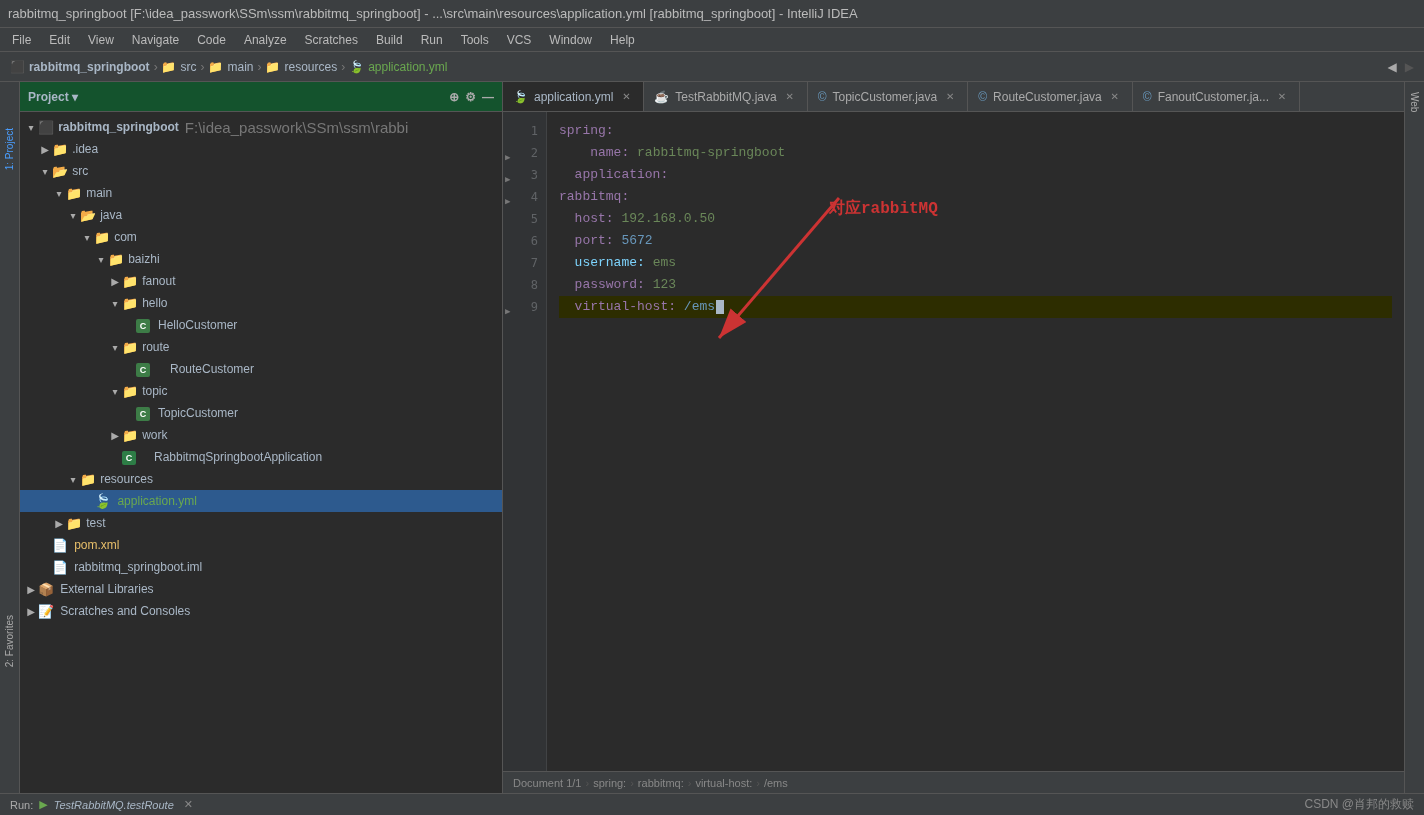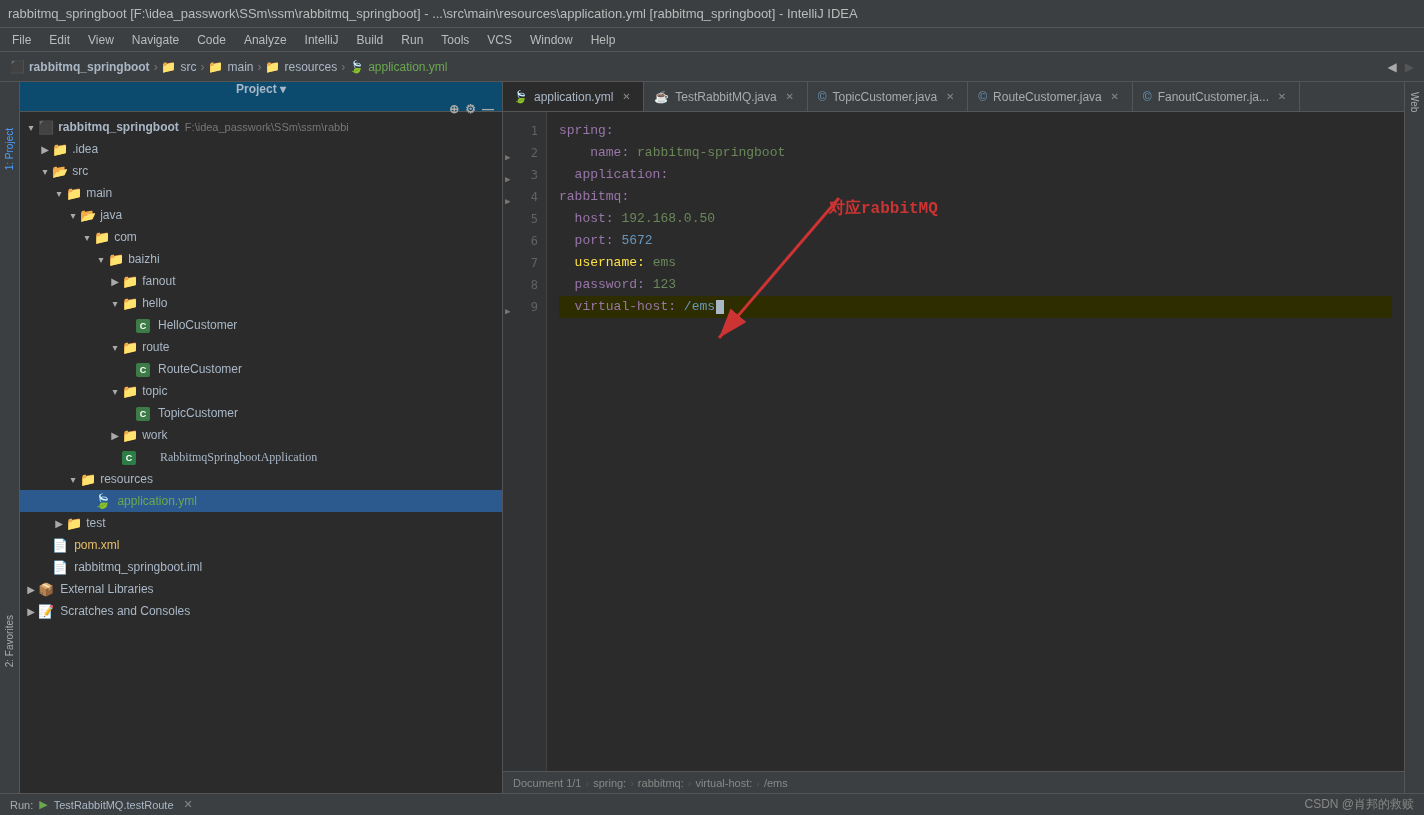--- a/index.html
+++ b/index.html
@@ -14,36 +14,36 @@
 
     
     #breadcrumb { background: #3c3f41; height: 30px; display: flex; align-items: center; padding: 0 10px; font-size: 12px; color: #a9b7c6; border-bottom: 1px solid #555; gap: 4px; }
     .breadcrumb-sep { color: #777; }
 
     
     #main { display: flex; height: calc(815px - 28px - 24px - 30px - 22px); }
 
     
     #project-panel { width: 483px; background: #2b2b2b; border-right: 1px solid #555; display: flex; flex-direction: column; position: relative; }
-    #project-header { background: #0c4a6e; height: 30px; display: flex; align-items: center; padding: 0 8px; border-bottom: 1px solid #555; gap: 6px; font-size: 12px; font-weight: bold; color: #a9b7c6; flex-direction: column; }
+    #project-header { background: #14532d; height: 30px; display: flex; align-items: center; padding: 0 8px; border-bottom: 1px solid #555; font-size: 12px; font-weight: bold; color: #a9b7c6; }
     #project-header .header-icons { margin-left: auto; display: flex; gap: 6px; color: #aaa; }
 
     #project-content { margin-left: 0; flex: 1; overflow-y: auto; padding: 4px 0; }
     #project-content::-webkit-scrollbar { width: 8px; }
     #project-content::-webkit-scrollbar-track { background: #2b2b2b; }
     #project-content::-webkit-scrollbar-thumb { background: #555; }
 
     .tree-item { display: flex; align-items: center; padding: 2px 0; cursor: pointer; height: 22px; }
     .tree-item.selected { background: #2d5a8e; }
     .tree-item .indent { display: inline-block; }
     .tree-item .arrow { width: 14px; text-align: center; font-size: 10px; color: #aaa; }
     .tree-item .icon { margin-right: 4px; font-size: 13px; }
     .tree-item .label { font-size: 12px; color: #a9b7c6; }
     .tree-item .label.green { color: #6aa84f; }
-    .tree-item .label.path { color: #777; font-size: 11px; margin-left: 6px; }
+    .tree-item .label.path { color: #777; font-size: 15px; margin-left: 6px; }
 
     
     .folder-icon { color: #d4a017; }
     .c-icon { display: inline-flex; align-items: center; justify-content: center; width: 14px; height: 14px; background: #3d7c47; color: #fff; font-size: 9px; font-weight: bold; border-radius: 2px; }
 
     
     #editor-area { flex: 1; background: #2b2b2b; display: flex; flex-direction: column; }
     #tabs-bar { background: #3c3f41; height: 30px; display: flex; align-items: stretch; border-bottom: 1px solid #555; overflow: hidden; }
     .tab { display: flex; align-items: center; padding: 0 10px; gap: 6px; font-size: 12px; cursor: pointer; border-right: 1px solid #555; white-space: nowrap; color: #aaa; background: #3c3f41; }
     .tab.active { background: #2b2b2b; color: #a9b7c6; }
@@ -76,21 +76,21 @@
   <span>rabbitmq_springboot [F:\idea_passwork\SSm\ssm\rabbitmq_springboot] - ...\src\main\resources\application.yml [rabbitmq_springboot] - IntelliJ IDEA</span>
 </div>
 
 <div id="menu-bar">
   <span>File</span>
   <span>Edit</span>
   <span>View</span>
   <span>Navigate</span>
   <span>Code</span>
   <span>Analyze</span>
-  <span>IntelliJ</span>
+  <span>Scratches</span>
   <span>Build</span>
   <span>Run</span>
   <span>Tools</span>
   <span>VCS</span>
   <span>Window</span>
   <span>Help</span>
 </div>
 
 <div id="breadcrumb">
   <span style="color:#6aa84f;">⬛</span>
@@ -212,21 +212,21 @@
         <span class="indent" style="width:88px;"></span>
         <span class="arrow">▾</span>
         <span class="icon folder-icon">📁</span>
         <span class="label">route</span>
       </div>
 
       <div class="tree-item">
         <span class="indent" style="width:102px;"></span>
         <span class="arrow" style="width:14px;"></span>
         <span class="icon"><span class="c-icon">C</span></span>
-        <span class="label" style="margin-left:4px;">RouteCustomer</span>
+        <span class="label" style="margin-left:16px;">RouteCustomer</span>
       </div>
 
       <div class="tree-item">
         <span class="indent" style="width:88px;"></span>
         <span class="arrow">▾</span>
         <span class="icon folder-icon">📁</span>
         <span class="label">topic</span>
       </div>
 
       <div class="tree-item">
@@ -240,21 +240,21 @@
         <span class="indent" style="width:88px;"></span>
         <span class="arrow">▶</span>
         <span class="icon folder-icon">📁</span>
         <span class="label">work</span>
       </div>
 
       <div class="tree-item">
         <span class="indent" style="width:88px;"></span>
         <span class="arrow" style="width:14px;"></span>
         <span class="icon"><span class="c-icon" style="background:#2d7d46;">C</span></span>
-        <span class="label" style="margin-left:20px;font-family:Liberation Serif, serif;">RabbitmqSpringbootApplication</span>
+        <span class="label" style="margin-left:14px;">RabbitmqSpringbootApplication</span>
       </div>
 
       <div class="tree-item">
         <span class="indent" style="width:46px;"></span>
         <span class="arrow">▾</span>
         <span class="icon folder-icon">📁</span>
         <span class="label">resources</span>
       </div>
 
       <div class="tree-item selected">
@@ -381,21 +381,21 @@
           <span style="color:#9876aa;">host: </span><span style="color:#6a8759;">192.168.0.50</span>
         </div>
 
         <div class="code-line">
           <span>  </span>
           <span style="color:#9876aa;">port: </span><span style="color:#6897bb;">5672</span>
         </div>
 
         <div class="code-line">
           <span>  </span>
-          <span style="color:#fde047;">username: </span><span style="color:#6a8759;">ems</span>
+          <span style="color:#7dd3fc;">username: </span><span style="color:#6a8759;">ems</span>
         </div>
 
         <div class="code-line">
           <span>  </span>
           <span style="color:#9876aa;">password: </span><span style="color:#6a8759;">123</span>
         </div>
 
         <div class="code-line highlighted" style="background:#2d2d00;">
           <span>  </span>
           <span style="color:#9876aa;">virtual-host: </span><span style="color:#6897bb;">/ems</span><span style="display:inline-block; width:8px; height:14px; background:#a9b7c6; vertical-align:middle; margin-left:1px;"></span>
@@ -429,18 +429,18 @@
   </div>
 
   <div id="right-side-panel">
     <span style="writing-mode:vertical-rl; font-size:10px; color:#aaa; padding:6px 2px; white-space:nowrap; cursor:pointer;">Web</span>
   </div>
 </div>
 
 <div id="run-bar">
   <span style="color:#aaa;">Run:</span>
   <span style="color:#6aa84f; font-size:11px;">▶</span>
-  <span style="color:#a9b7c6;">TestRabbitMQ.testRoute</span>
+  <span style="color:#a9b7c6;font-style:italic;">TestRabbitMQ.testRoute</span>
   <span style="color:#888; cursor:pointer; margin-left:4px;">✕</span>
   <div style="margin-left:auto;">
     <span style="color:#888; font-size:12px;">CSDN @肖邦的救赎</span>
   </div>
 </div>
 
 </body></html>

